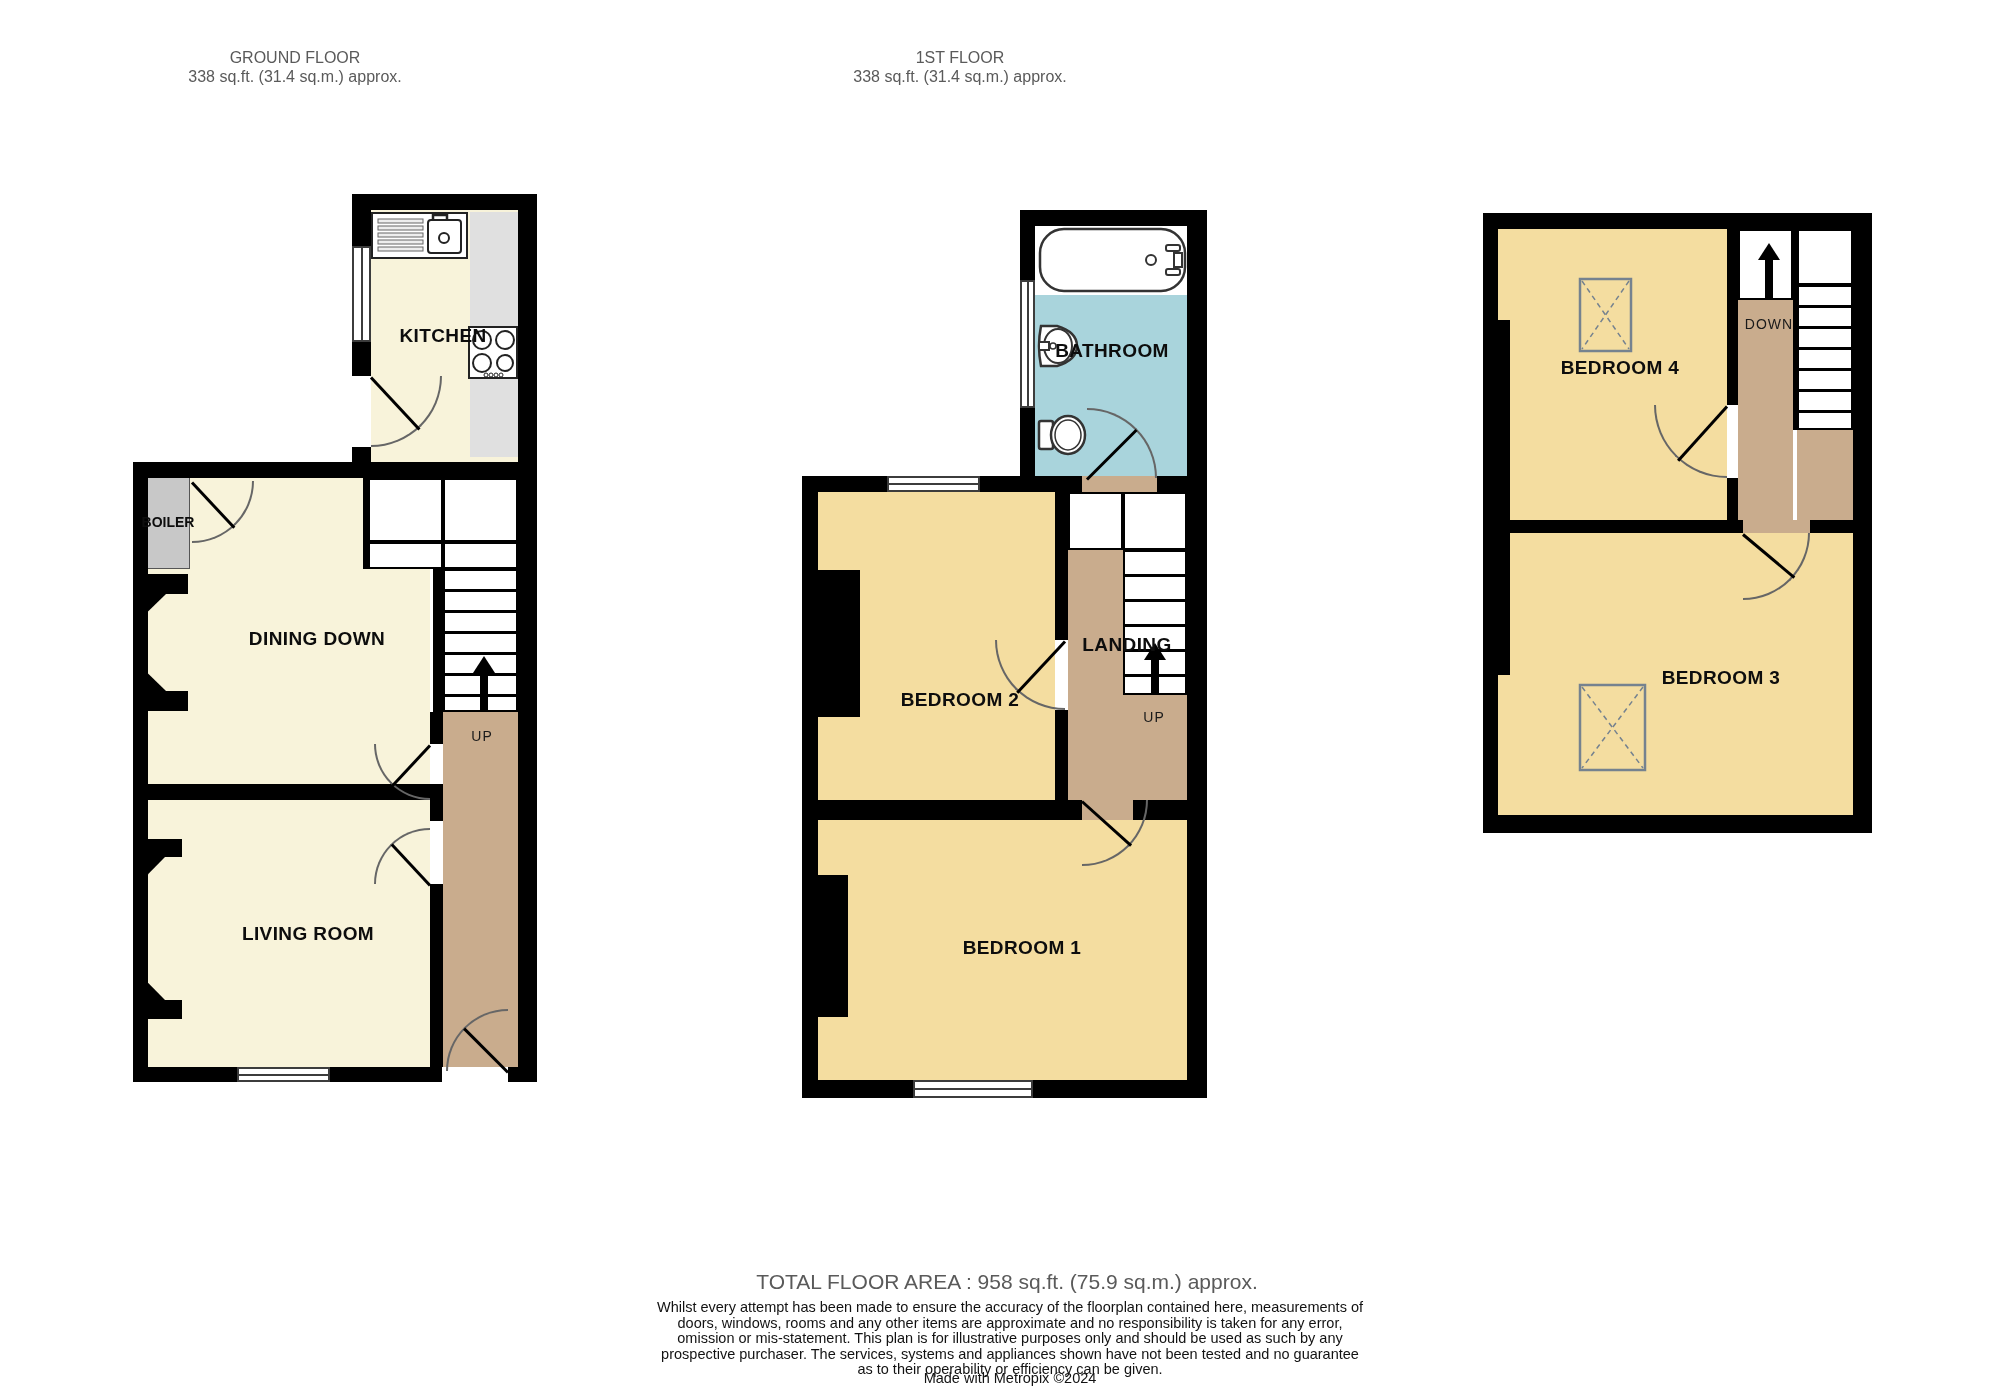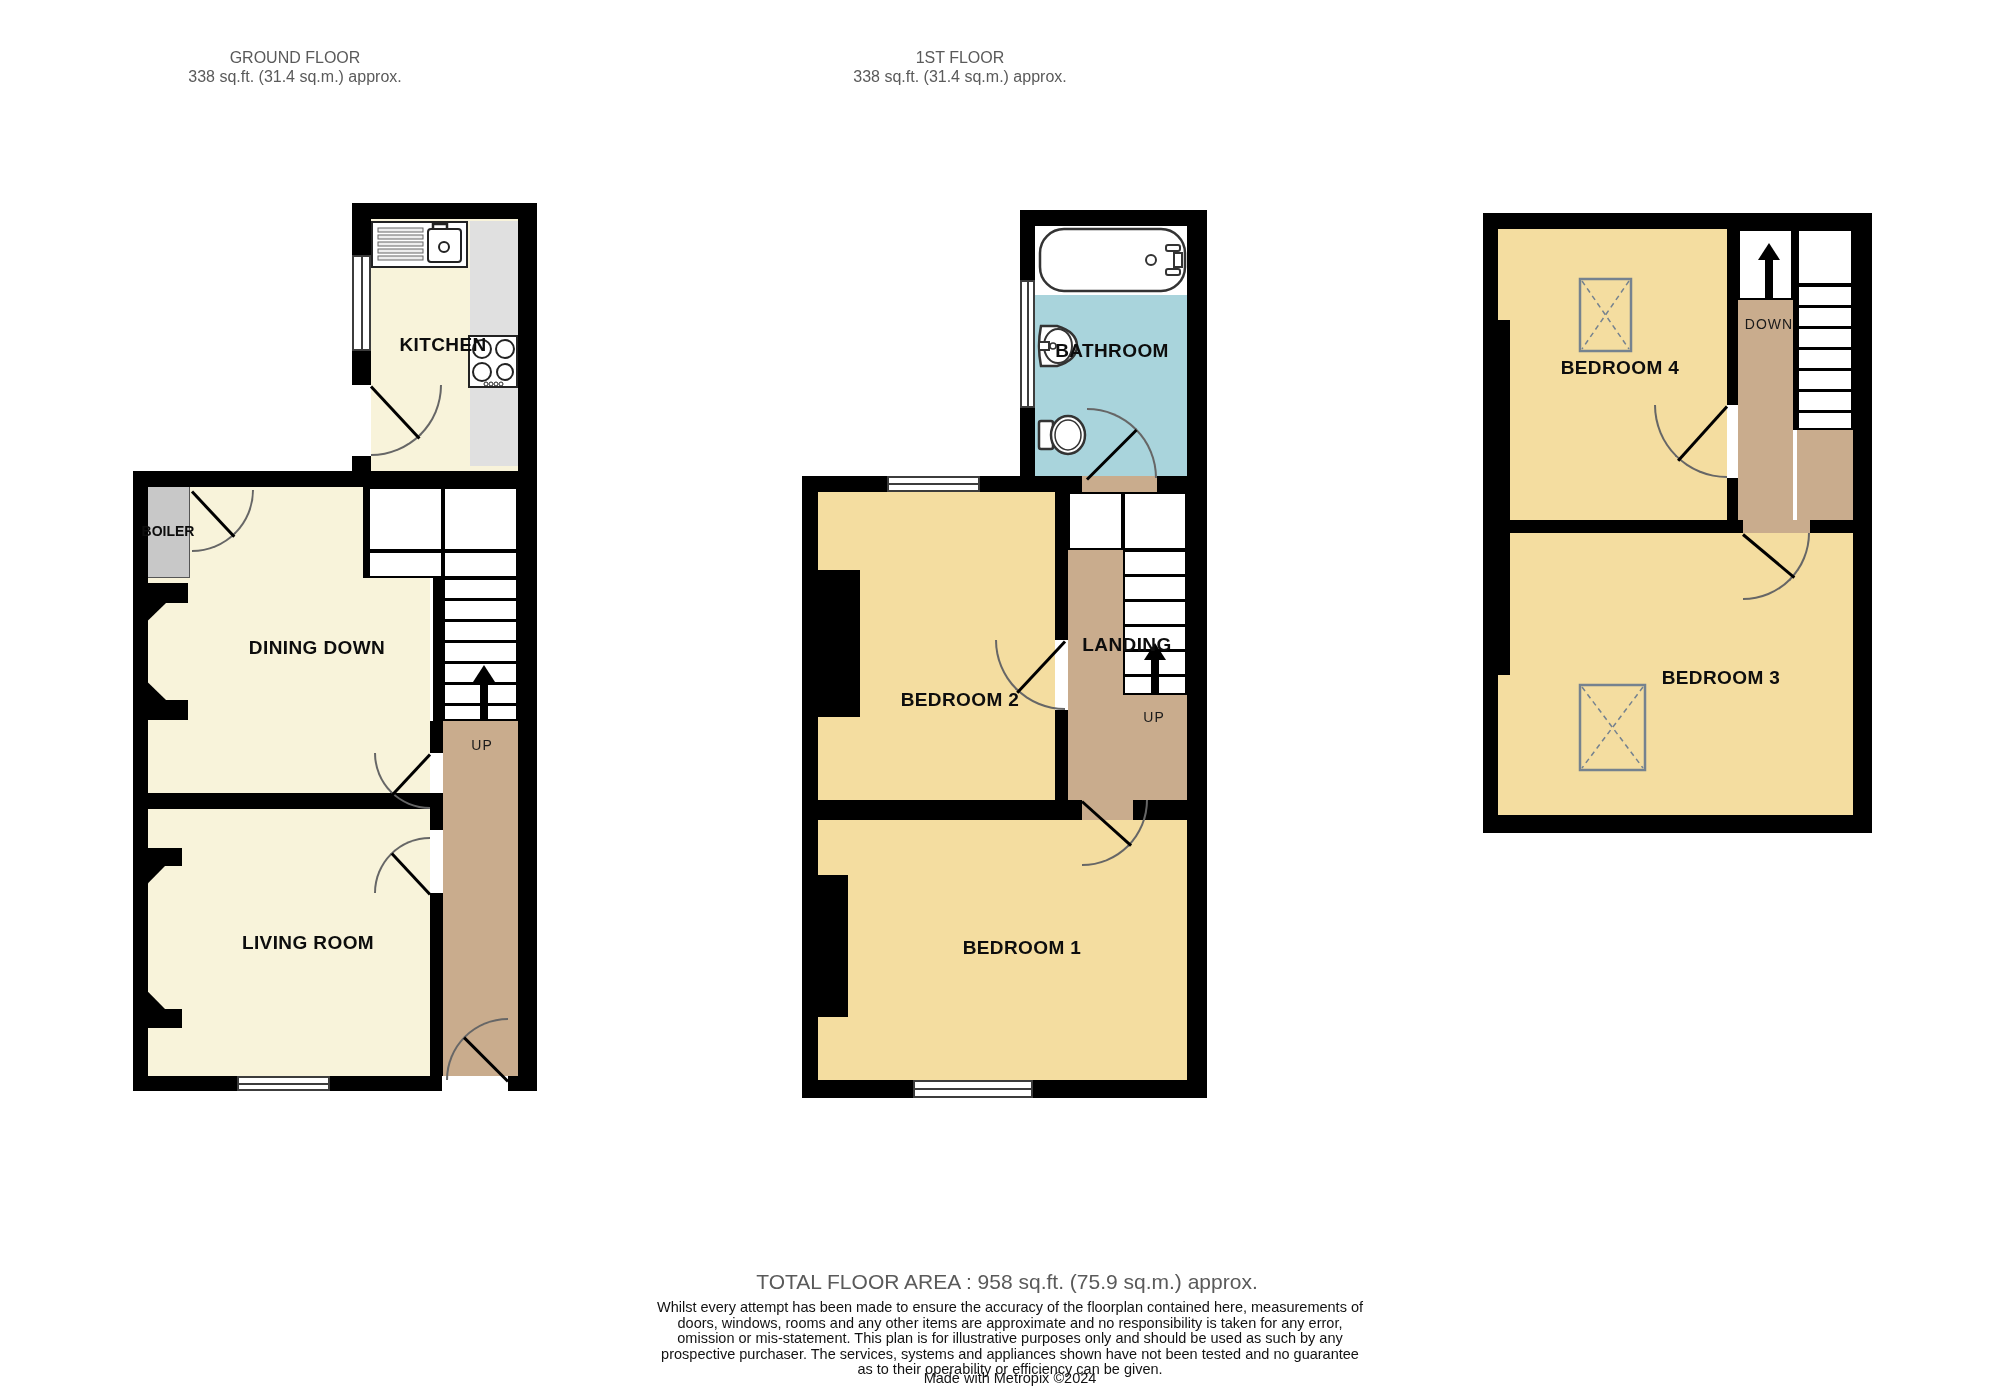--- a/index.html
+++ b/index.html
@@ -50,21 +50,21 @@
 
   <div class="floor-head" style="left:95px;top:48px;">
     <div>GROUND FLOOR</div>
     <div>338 sq.ft. (31.4 sq.m.) approx.</div>
   </div>
   <div class="floor-head" style="left:760px;top:48px;">
     <div>1ST FLOOR</div>
     <div>338 sq.ft. (31.4 sq.m.) approx.</div>
   </div>
 
-  <div class="abs" style="left:130px;top:203px;width:420px;height:900px;">
+  <div class="abs" style="left:130px;top:194px;width:420px;height:900px;">
 
     <div class="rm" style="left:241px;top:16px;width:147px;height:252px;background:#f8f3da;"></div>
     <div class="rm" style="left:340px;top:18px;width:48px;height:245px;background:#e0e0e0;"></div>
 
     <div class="rm" style="left:18px;top:284px;width:215px;height:91px;background:#f8f3da;"></div>
     <div class="rm" style="left:18px;top:375px;width:282px;height:215px;background:#f8f3da;"></div>
     <div class="rm" style="left:18px;top:606px;width:282px;height:267px;background:#f8f3da;"></div>
     <div class="rm" style="left:313px;top:518px;width:75px;height:355px;background:#c9ac8d;"></div>
 
     <div class="rm" style="left:17px;top:283px;width:41px;height:90px;background:#c8c8c8;border:1px solid #555;"></div>

